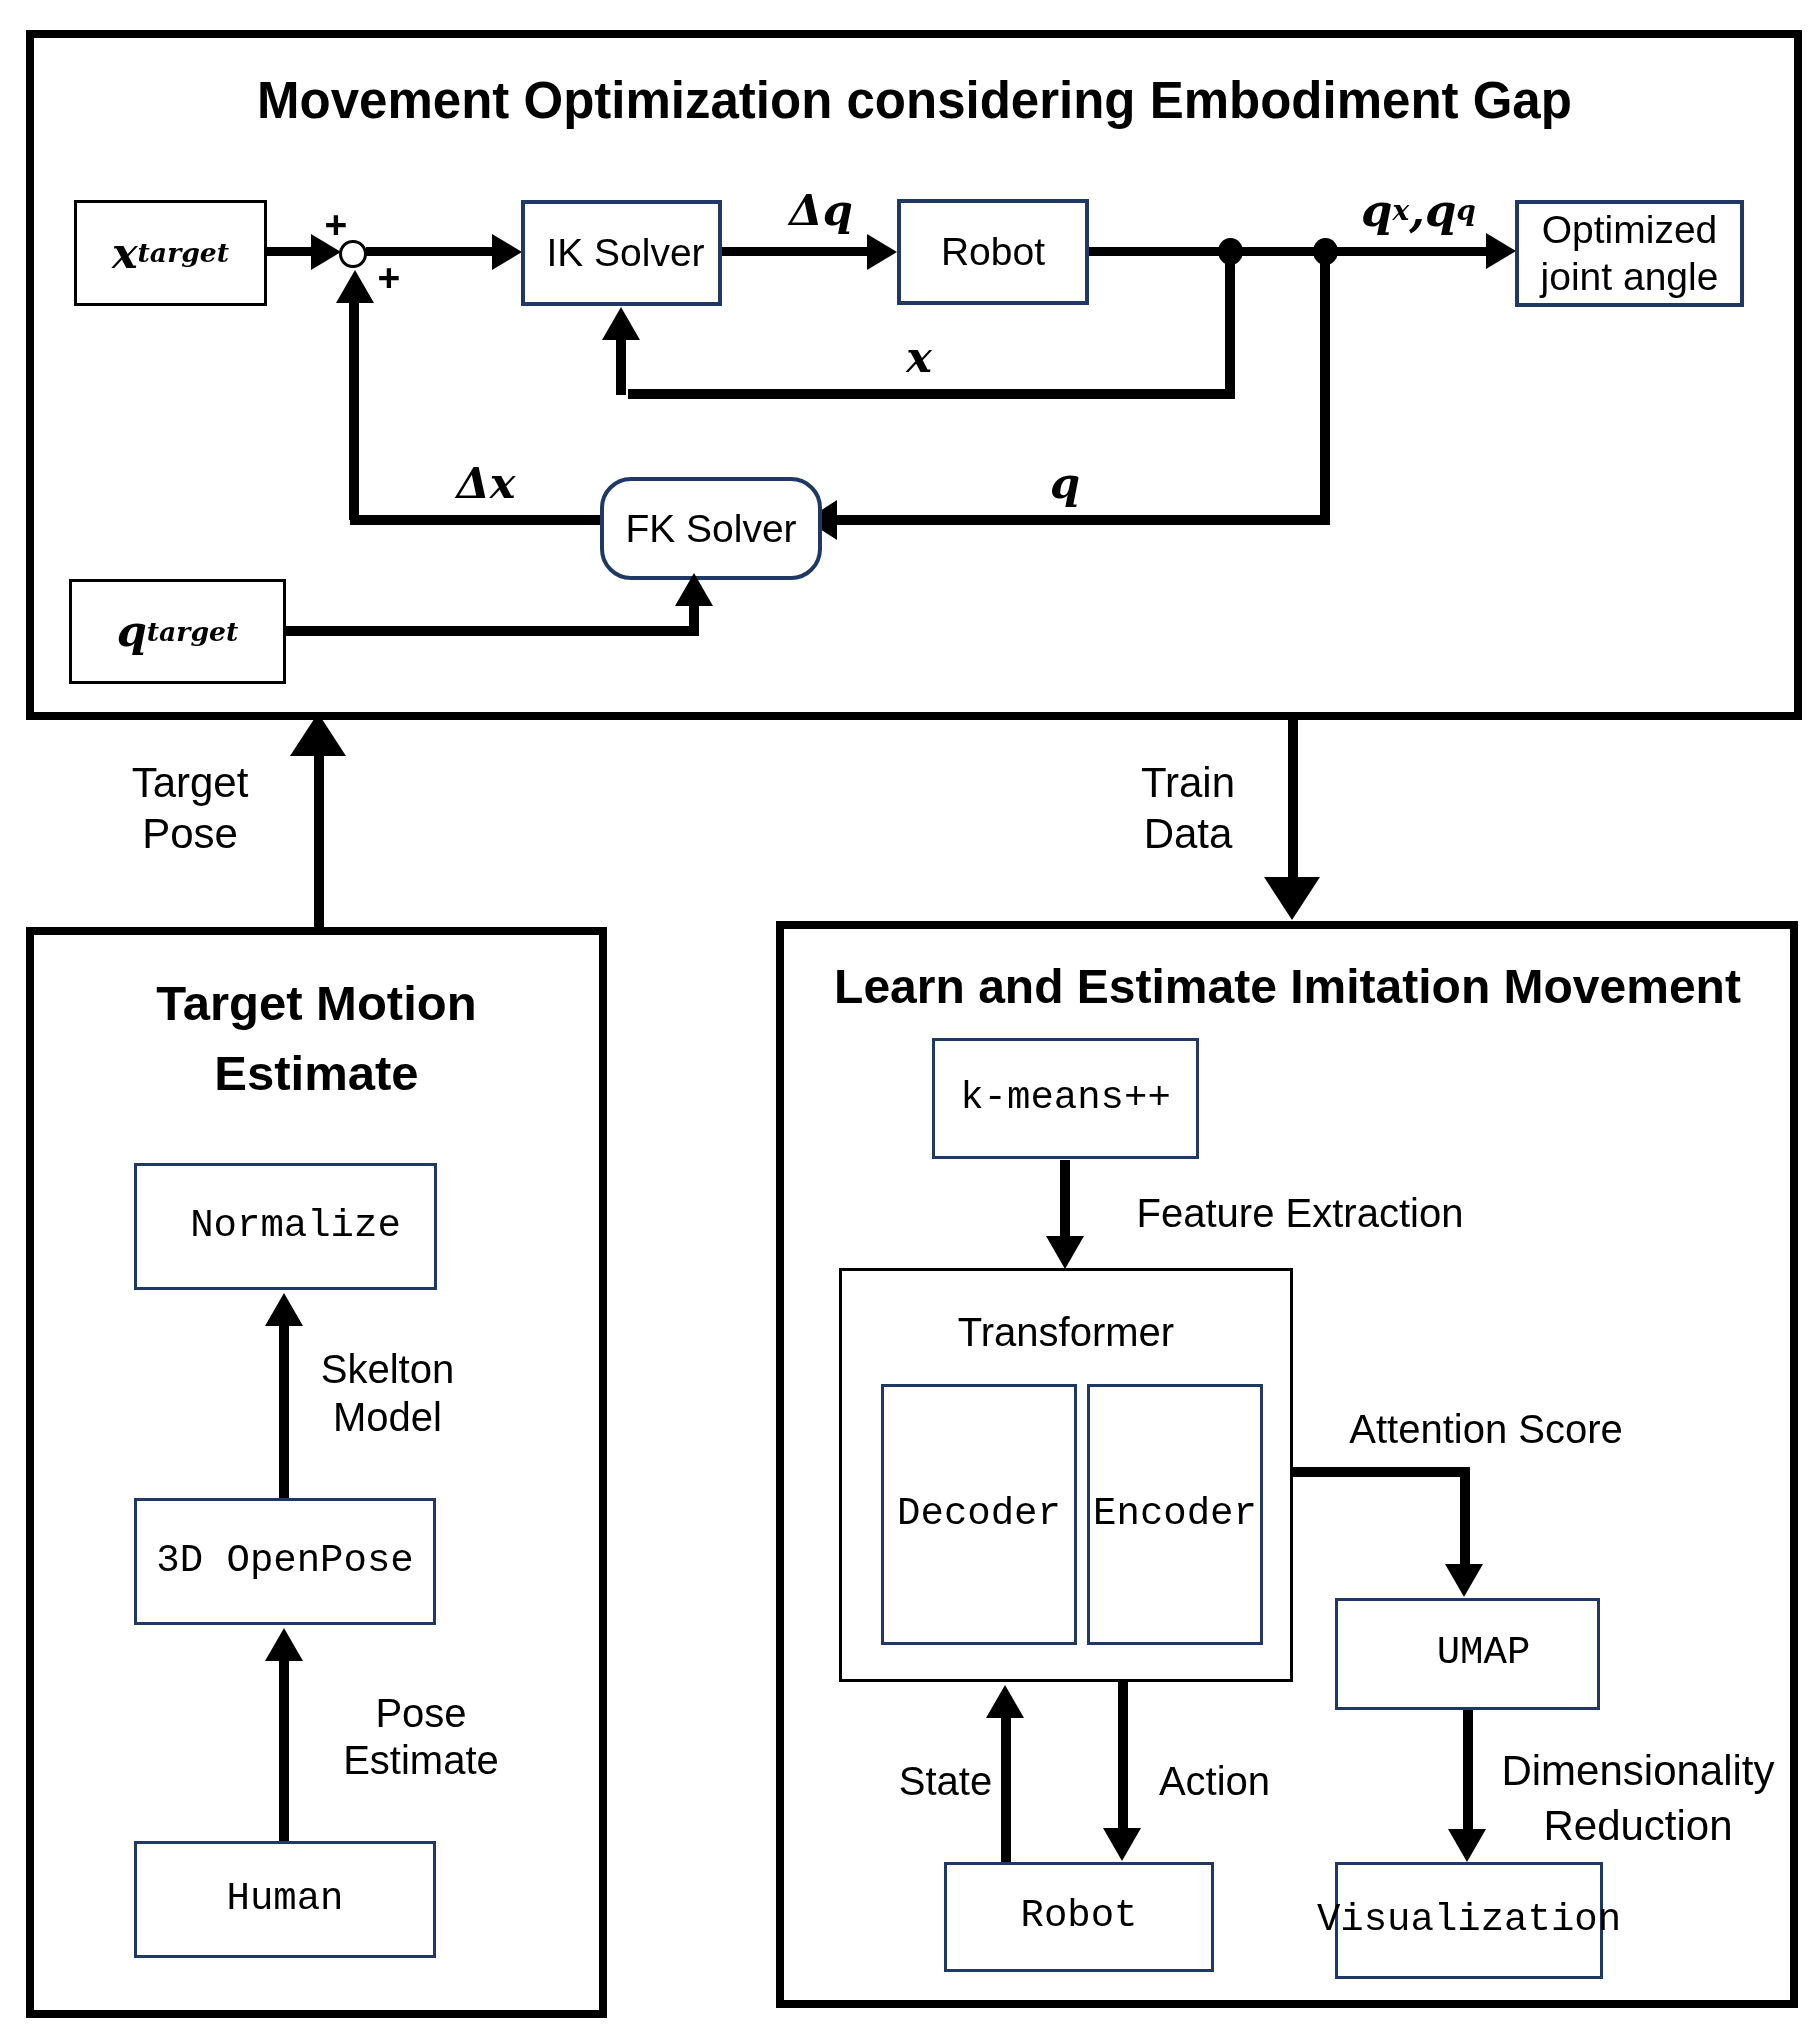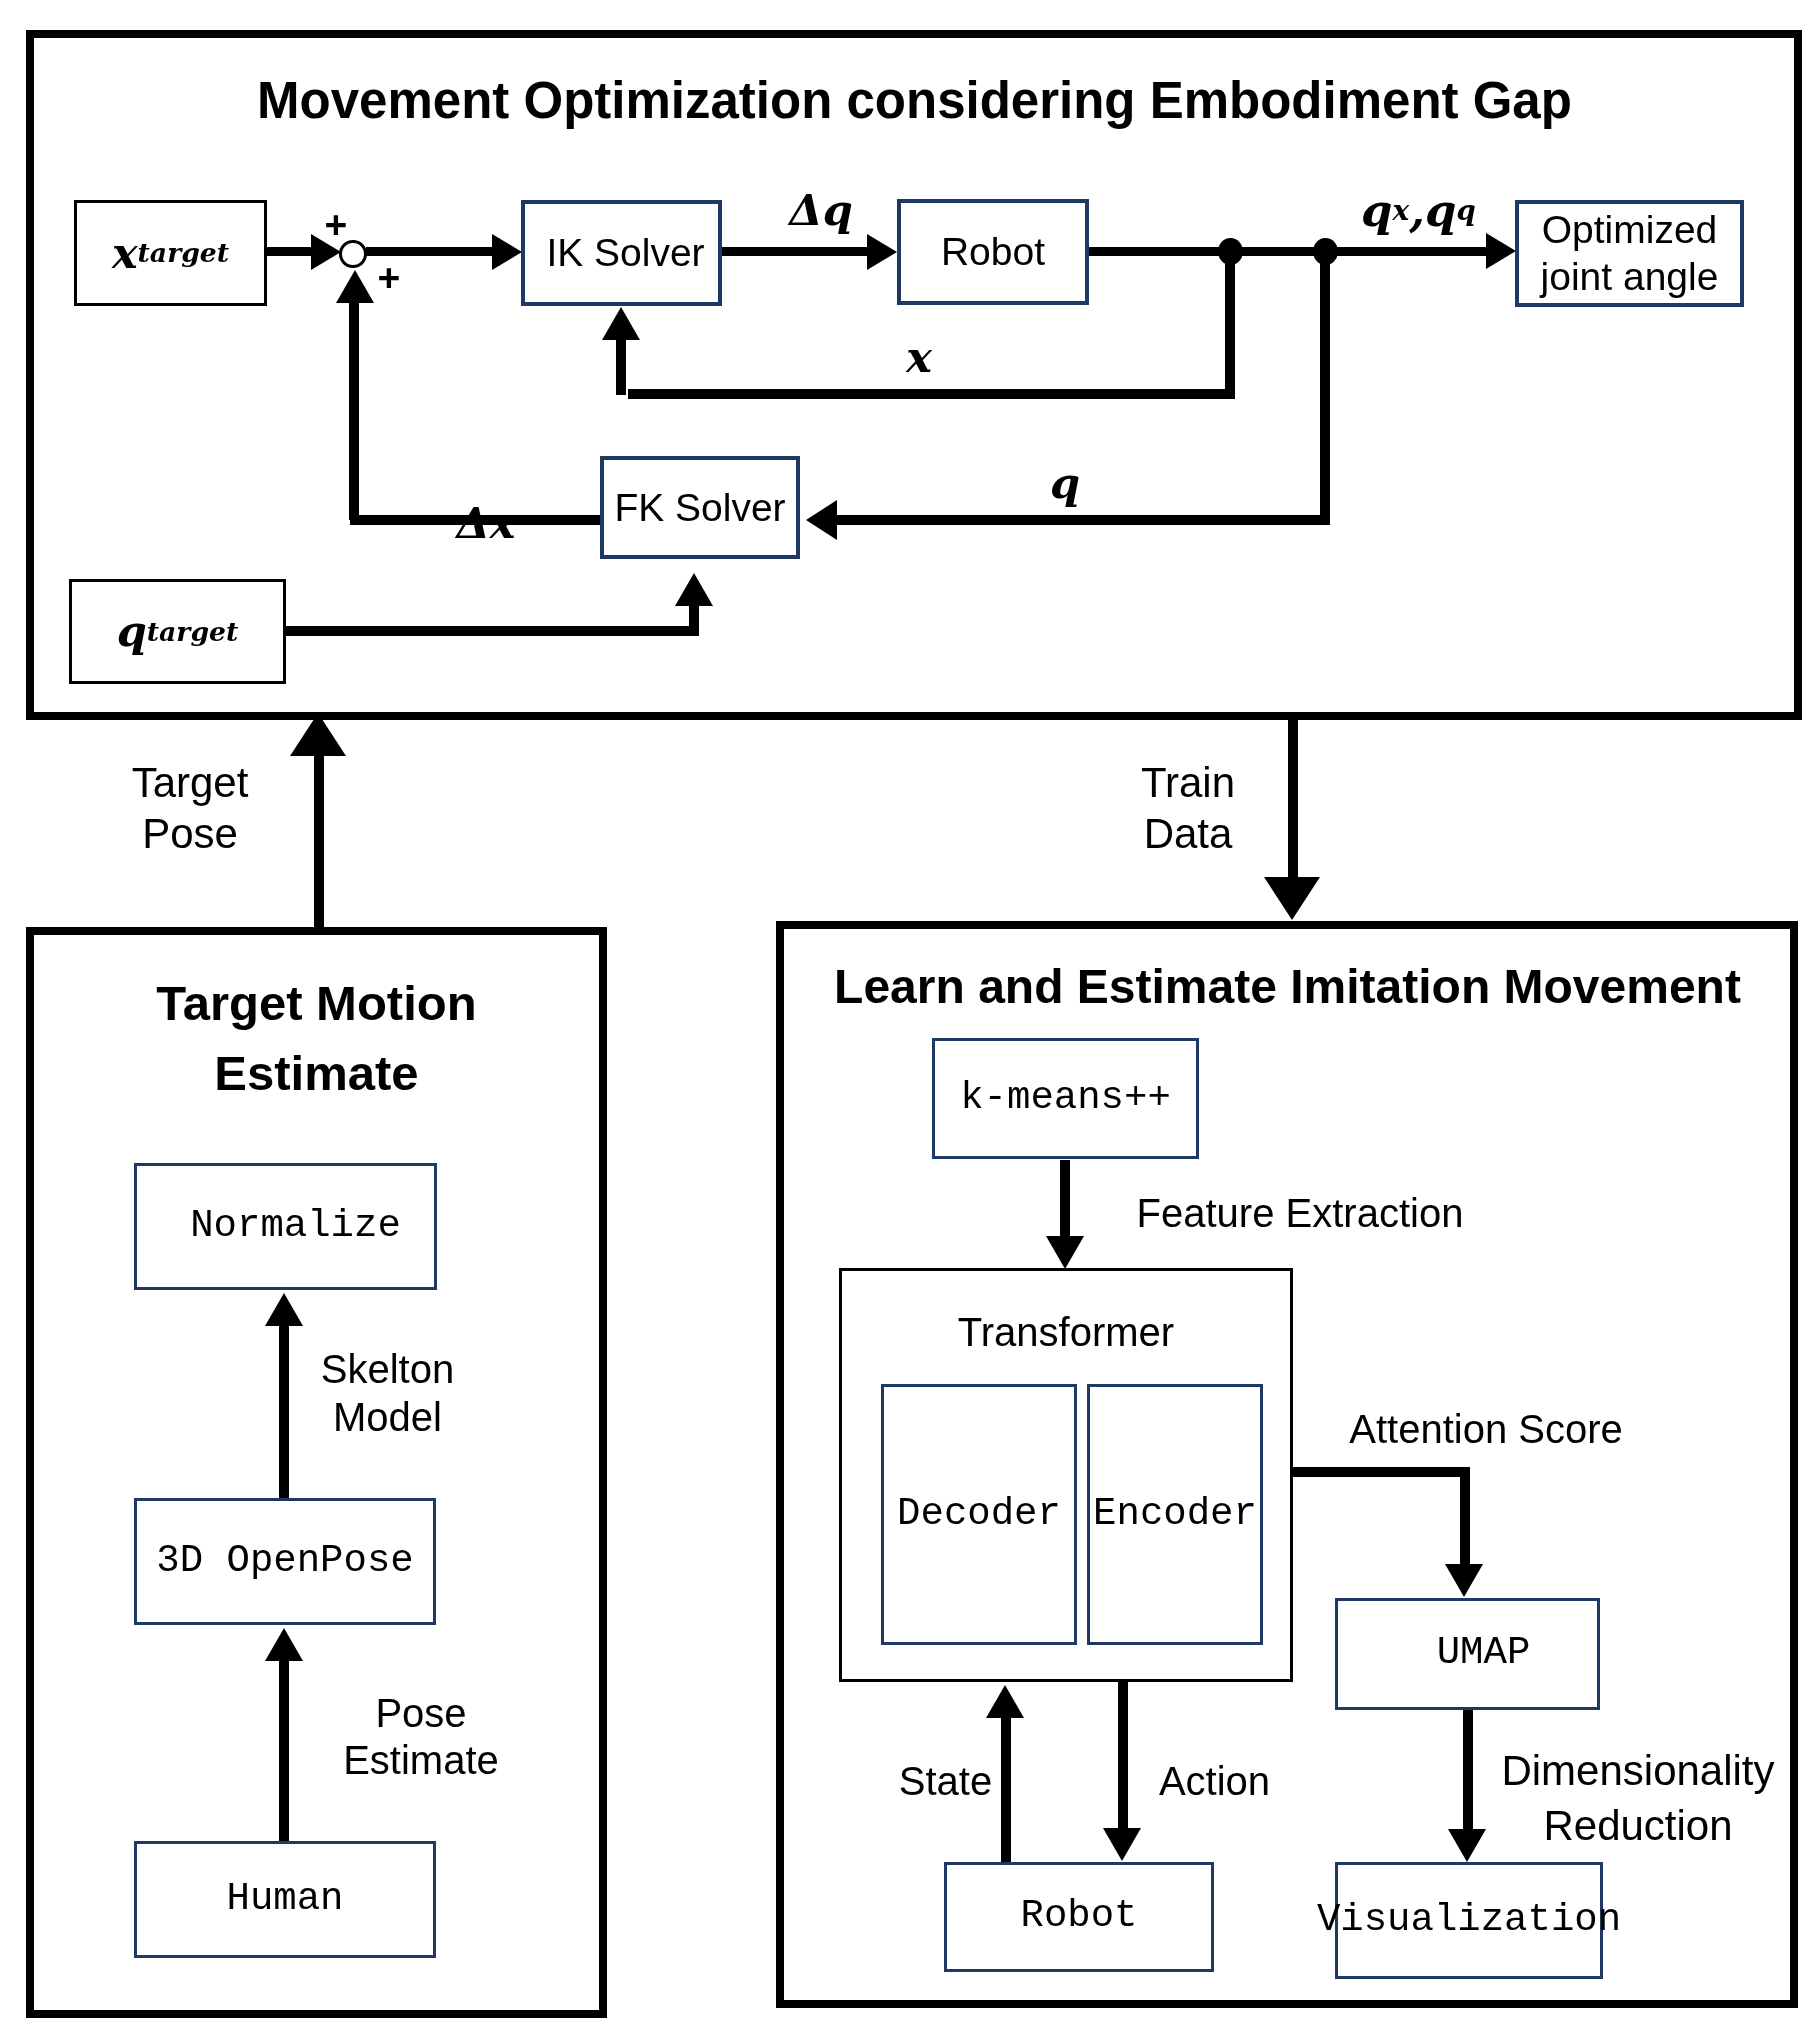--- a/index.html
+++ b/index.html
@@ -84,26 +84,26 @@
   <div class="abs hl" style="left:628px;top:389px;width:607px;height:9.7px;"></div>
   <div class="abs vl" style="left:616px;top:335px;width:9.7px;height:60px;"></div>
   <div class="abs tri u" style="left:602px;top:307px;"></div>
   <div class="abs lbl math" style="left:882px;top:334px;width:74px;height:48px;">x</div>
 
   <div class="abs vl" style="left:1320px;top:255px;width:9.7px;height:265px;"></div>
   <div class="abs hl" style="left:834px;top:515px;width:496px;height:9.7px;"></div>
   <div class="abs tri l" style="left:806px;top:500px;"></div>
   <div class="abs lbl math" style="left:1028px;top:460px;width:74px;height:48px;">q</div>
 
-  <div class="abs box" style="left:600px;top:456px;width:200px;height:103px;border-width:4.5px;">FK Solver</div>
+  <div class="abs box" style="left:600px;top:477px;width:222px;height:103px;border-width:4.5px;border-radius:31px;">FK Solver</div>
 
   <div class="abs hl" style="left:350px;top:515px;width:250px;height:9.7px;"></div>
   <div class="abs vl" style="left:349px;top:298px;width:9.7px;height:222px;"></div>
   <div class="abs tri u" style="left:336px;top:270px;"></div>
-  <div class="abs lbl math" style="left:421px;top:459px;width:130px;height:49px;margin-top:40px;">Δx</div>
+  <div class="abs lbl math" style="left:421px;top:459px;width:130px;height:49px;">Δx</div>
 
   <div class="abs box bblack math" style="left:69px;top:579px;width:217px;height:105px;">
     <span>q</span>
       <sub>target</sub>
   </div>
   <div class="abs hl" style="left:286px;top:626px;width:413px;height:9.7px;"></div>
   <div class="abs vl" style="left:689px;top:597px;width:9.7px;height:33px;"></div>
   <div class="abs tri u" style="left:675px;top:573px;"></div>
 
   <div class="abs vl" style="left:314px;top:751px;width:9.7px;height:176px;"></div>

